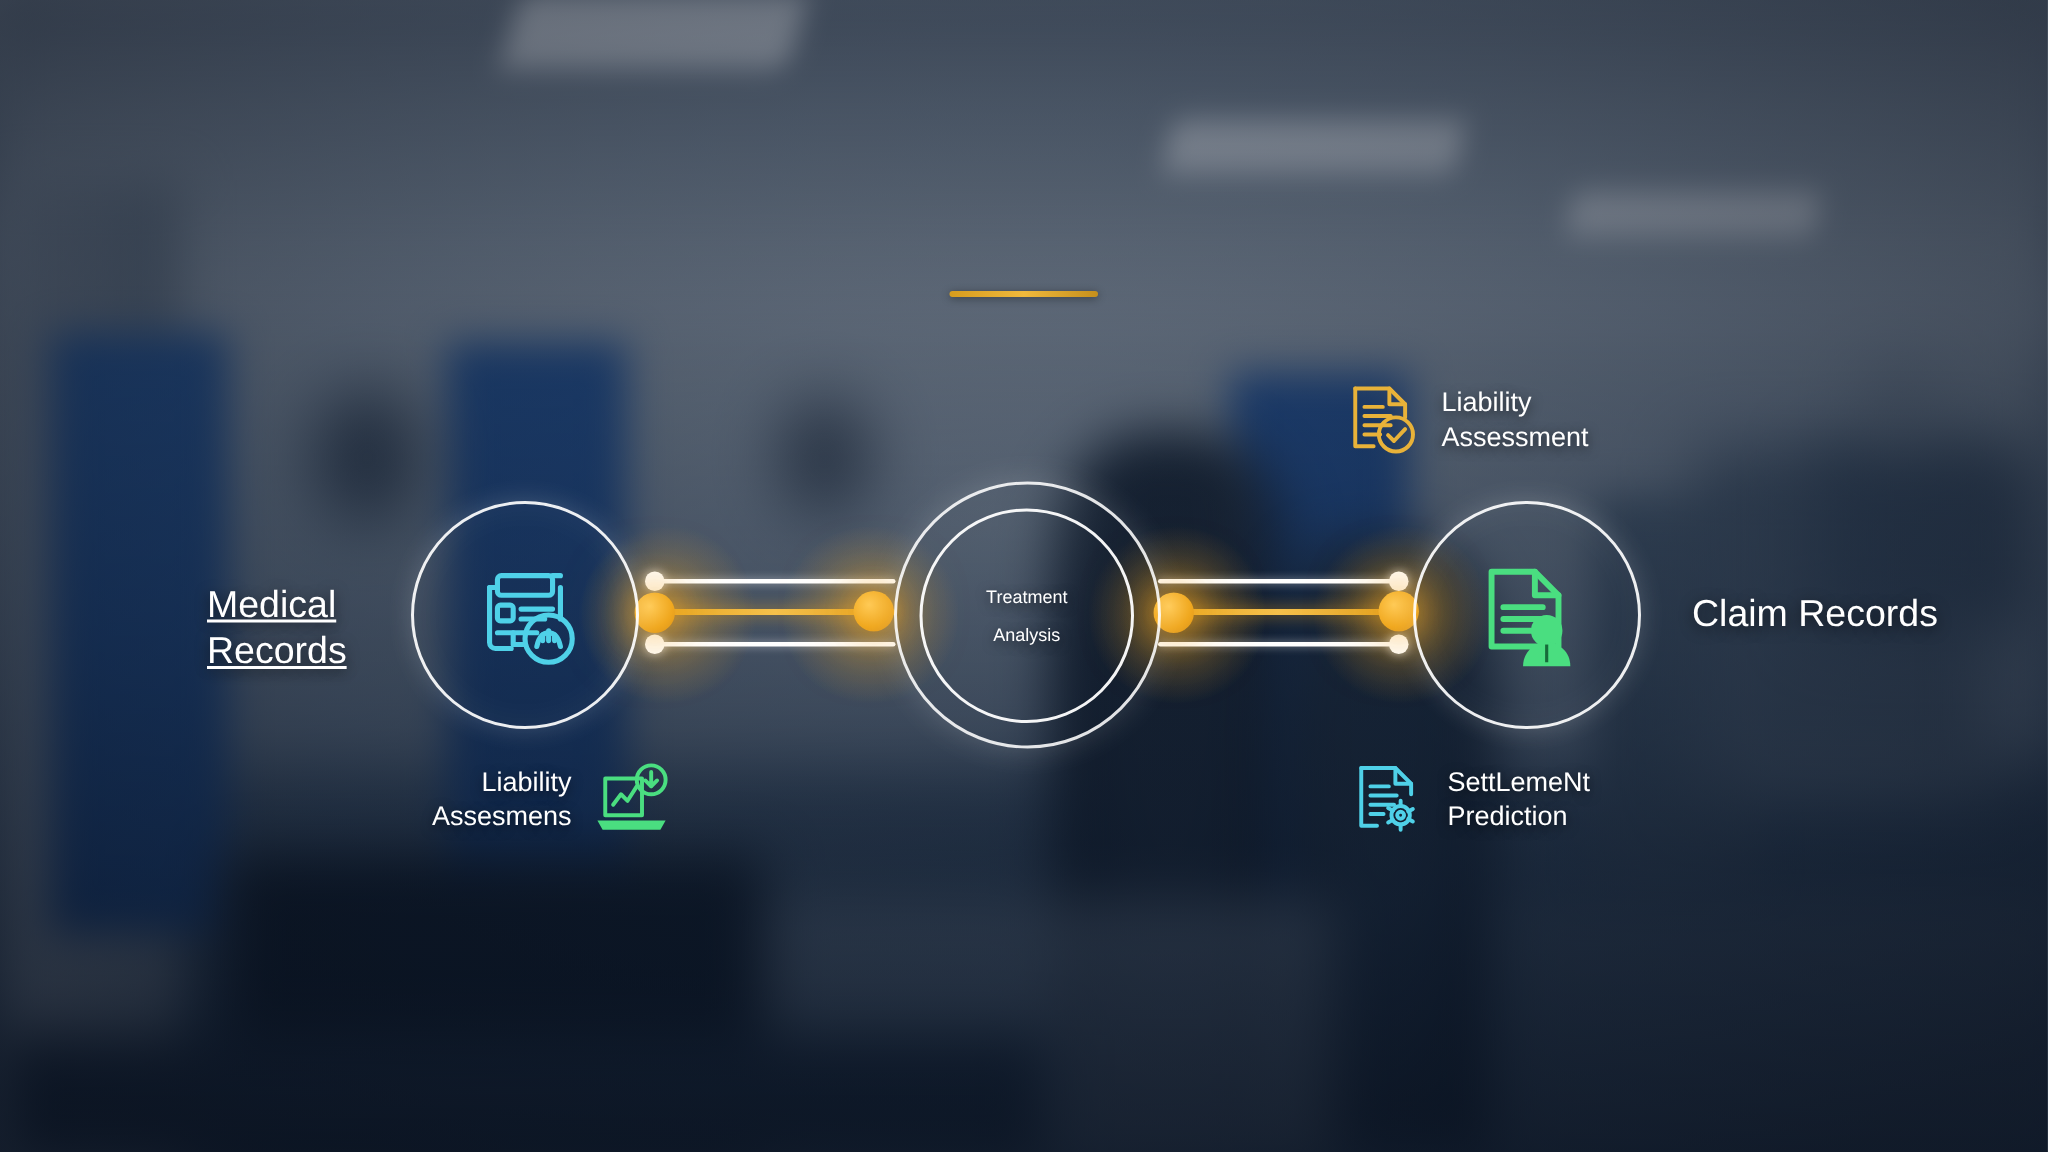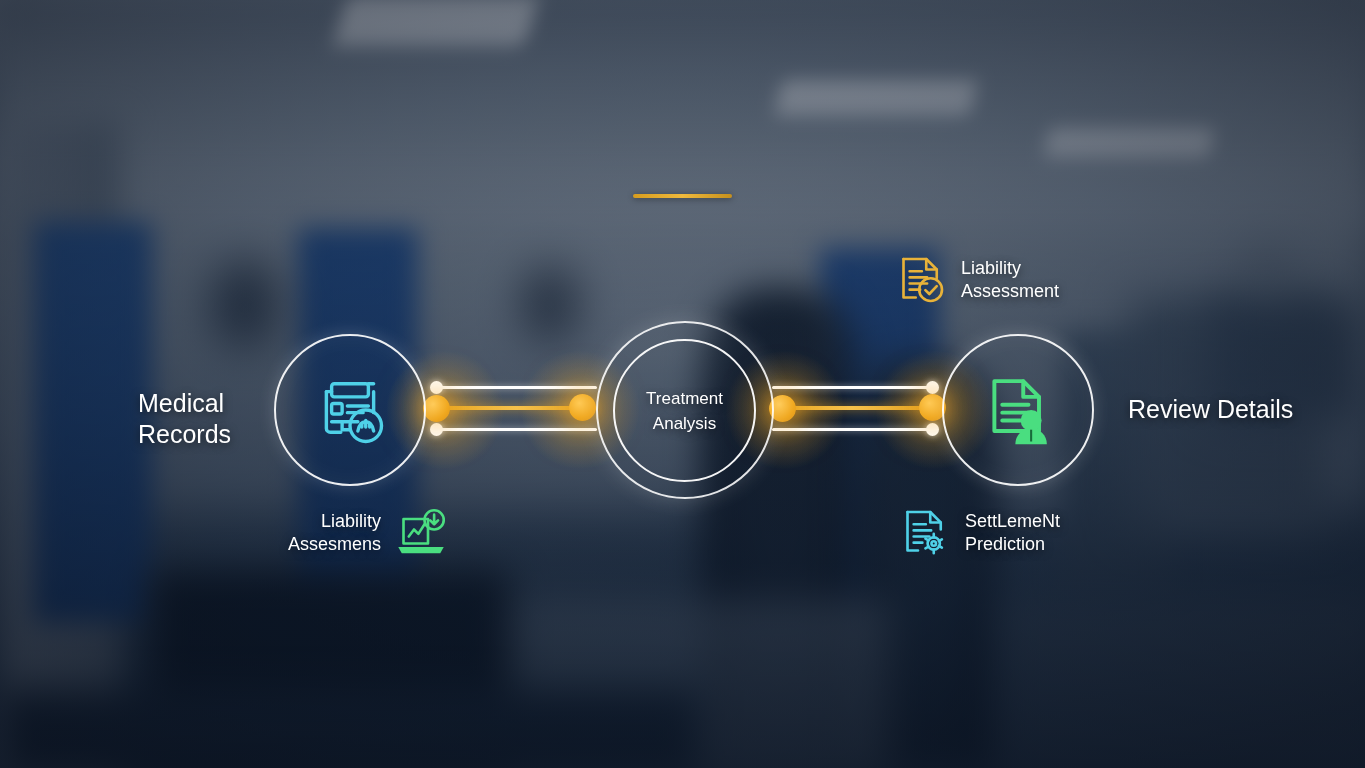--- a/index.html
+++ b/index.html
@@ -151,21 +151,21 @@
 
   
   .side-label {
     position: absolute;
     color: #ffffff;
     font-size: 25px;
     line-height: 31px;
     text-shadow: 0 2px 9px rgba(0,0,0,.6);
     white-space: pre-line;
   }
-  .side-label.left  { left: 138px; top: 388px; }
+  .side-label.left  { left: 138px; top: 388px; text-decoration: underline; }
   .side-label.right { left: 1128px; top: 394px; }
 
   
   .sat {
     position: absolute;
     display: flex;
     align-items: center;
     gap: 12px;
   }
   .sat-text {
@@ -202,21 +202,21 @@
   }
   .node-center-inner {
     position: absolute;
     left: 613px; top: 339px; width: 139px; height: 139px;
     border-radius: 50%;
     border: 2px solid rgba(255,255,255,.95);
     display: flex; align-items: center; justify-content: center;
   }
   .node-center-label {
     color: #fff;
-    font-size: 17px;
+    font-size: 12px;
     line-height: 25px;
     text-align: center;
     white-space: pre-line;
     text-shadow: 0 2px 8px rgba(0,0,0,.55);
   }
 
   .node-icon { width: 84px; height: 84px; }
 
   
   .conn-line {
@@ -348,21 +348,21 @@
           <path d="M30 58c0-7 5.4-12 12-12s12 5 12 12z"></path>
         </g>
         <g fill="none" stroke="#176b3a" stroke-width="1.6">
           <path d="M42 47v9"></path>
         </g>
       </svg>
     </div>
 
     <div class="side-label left">Medical
 Records</div>
-    <div class="side-label right">Review Details</div>
+    <div class="side-label right">Claim Records</div>
 
 
     <div class="sat liabassess">
       <div class="sat-text" style="text-align:right;">Liability
 Assesmens</div>
       <svg class="sat-icon" viewBox="0 0 64 64">
         <g fill="none" stroke="#4ade80" stroke-width="3" stroke-linecap="round" stroke-linejoin="round">
           <path d="M12 16h28v28H12z"></path>
           <path d="M18 36l6-8 5 5 7-11"></path>
         </g>

